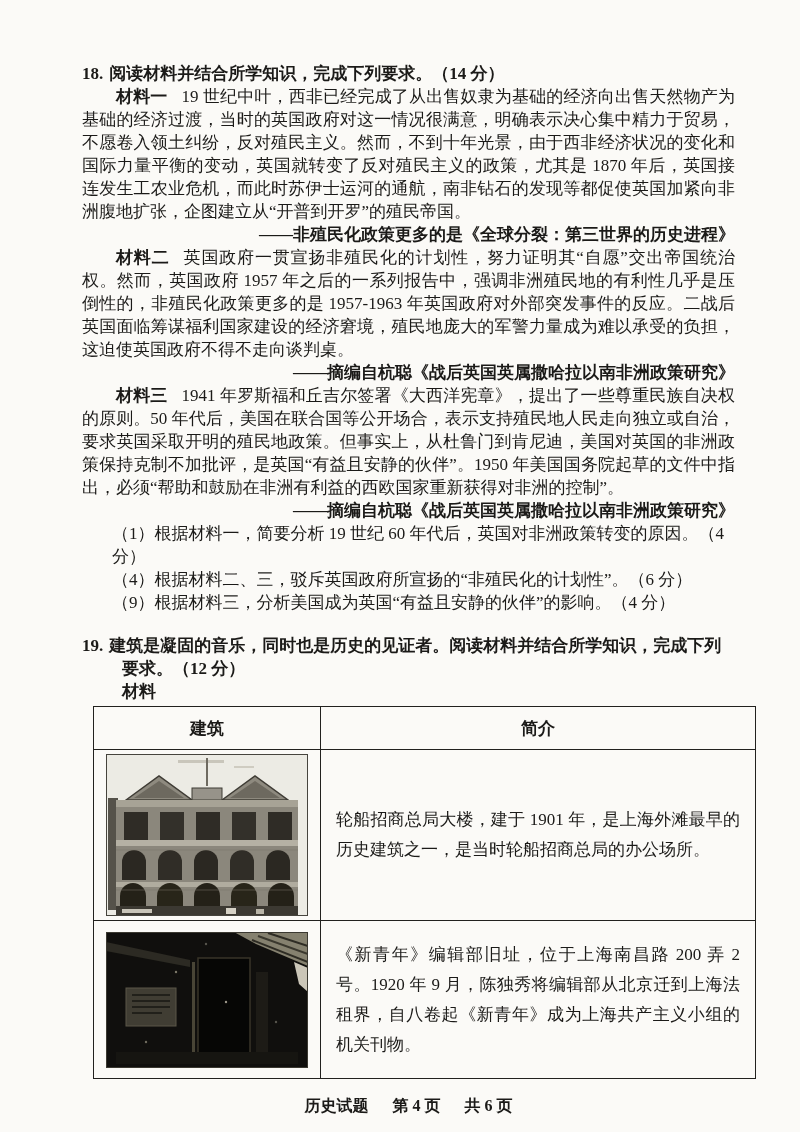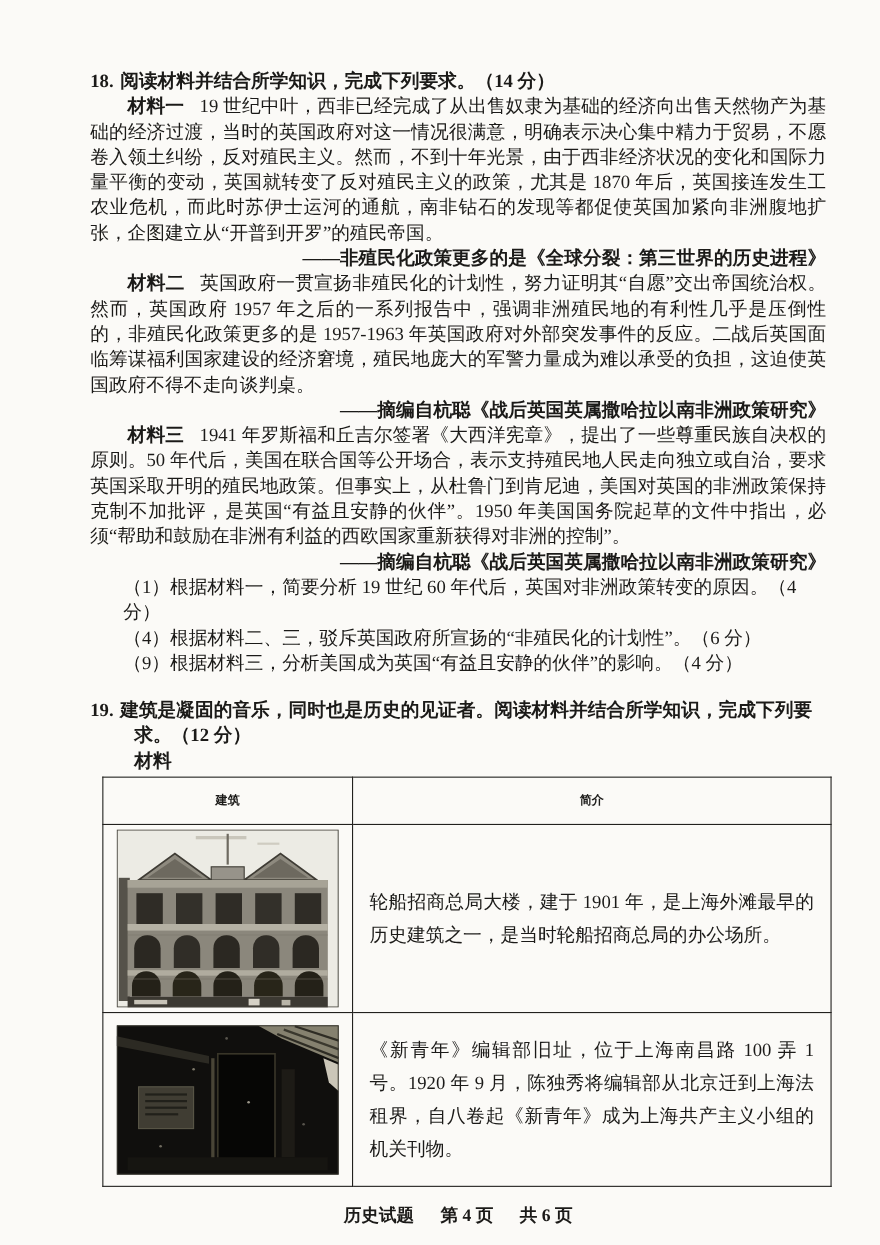--- a/index.html
+++ b/index.html
@@ -9,21 +9,21 @@
     height: 1132px;
     background: #fbfaf7;
     color: #1b1a18;
     font-family: "Liberation Serif", serif;
     overflow: hidden;
   }
   .page {
     box-sizing: border-box;
     width: 800px;
     height: 1132px;
-    padding: 62px 49px 0 82px;
+    padding: 62px 65px 0 82px;
     font-size: 17px;
     line-height: 23px;
   }
   .q-heading {
     font-weight: bold;
     padding-left: 26px;
     text-indent: -26px;
     margin: 0;
   }
   .q-num { padding-right: 6px; }
@@ -53,21 +53,21 @@
     border-collapse: collapse;
     table-layout: fixed;
     margin: 3px 0 0 11px;
     width: 662px;
   }
   table.buildings th, table.buildings td {
     border: 1.6px solid #22211e;
   }
   table.buildings th {
     height: 40px;
-    font-size: 11px;
+    font-size: 17px;
     font-weight: bold;
     text-align: center;
   }
   td.photo-cell {
     text-align: center;
     vertical-align: middle;
   }
   td.desc-cell {
     padding: 0 15px;
     vertical-align: middle;
@@ -184,21 +184,21 @@
             <rect x="150" y="40" width="12" height="80" fill="#1d1b16"></rect>
             <circle cx="120" cy="70" r="1.2" fill="#9b968a"></circle>
             <circle cx="40" cy="110" r="1.2" fill="#6f6b5f"></circle>
             <circle cx="70" cy="40" r="1.2" fill="#7c7869"></circle>
             <circle cx="170" cy="90" r="1.2" fill="#57544c"></circle>
             <circle cx="100" cy="12" r="1.2" fill="#57544c"></circle>
             <rect x="10" y="120" width="182" height="12" fill="#161511"></rect>
             <rect x="0.5" y="0.5" width="201" height="135" fill="none" stroke="#3b3931" stroke-width="1"></rect>
           </svg>
         </td>
-        <td class="desc-cell">《新青年》编辑部旧址，位于上海南昌路 100 弄 1 号。1920 年 9 月，陈独秀将编辑部从北京迁到上海法租界，自八卷起《新青年》成为上海共产主义小组的机关刊物。</td>
+        <td class="desc-cell">《新青年》编辑部旧址，位于上海南昌路 200 弄 2 号。1920 年 9 月，陈独秀将编辑部从北京迁到上海法租界，自八卷起《新青年》成为上海共产主义小组的机关刊物。</td>
       </tr>
     </tbody>
       </table>
   </div>
 
   <div class="footer">
     <span>历史试题</span><span>第 4 页</span><span>共 6 页</span>
   </div>
 
 </div>

